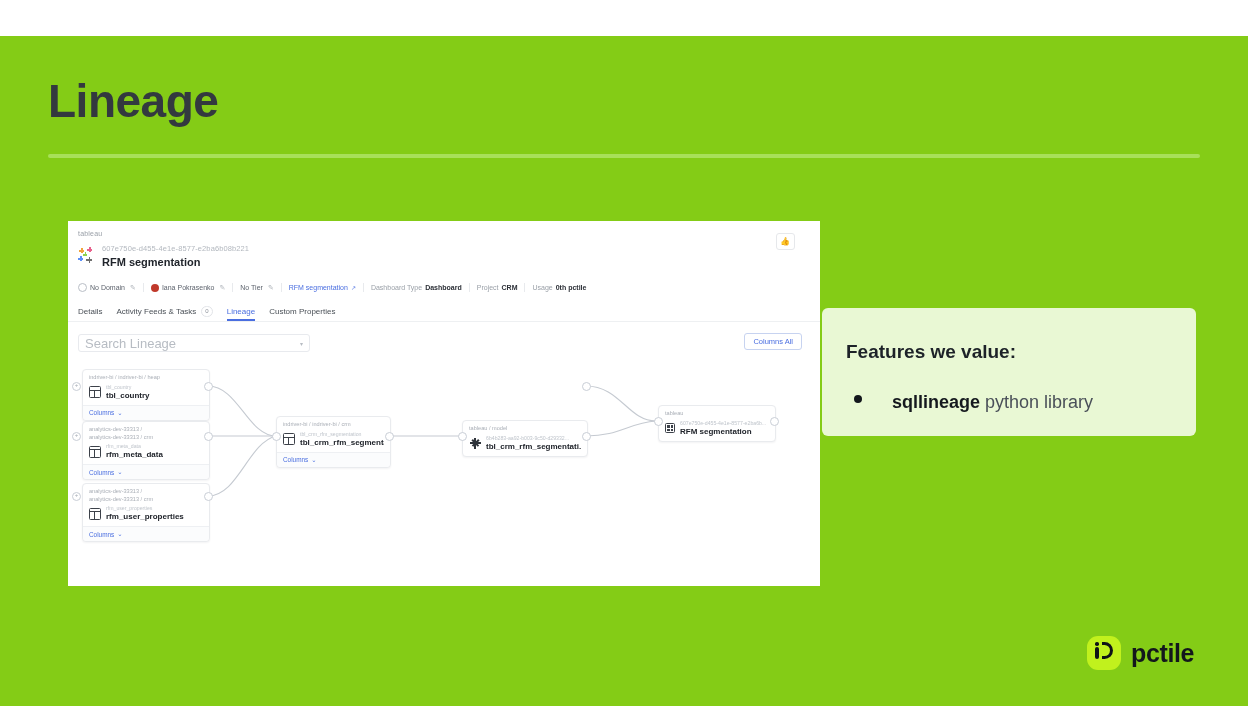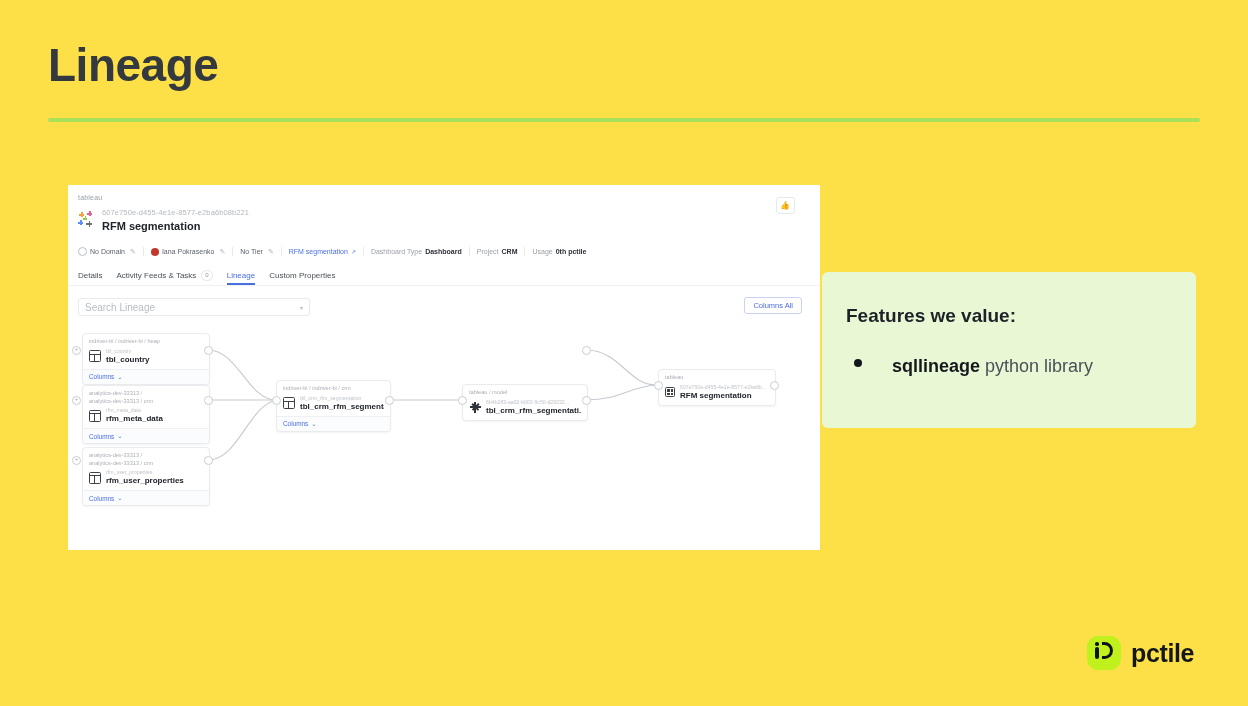--- a/index.html
+++ b/index.html
@@ -10,21 +10,22 @@
     width: 1248px;
     height: 706px;
     background: #ffffff;
     font-family: "Liberation Sans", sans-serif;
     overflow: hidden;
     position: relative;
   }
   .slide {
     position: absolute;
     inset: 0;
-    background: #fde047;
+    background: #84cc16;
+    margin-top: 36px;
   }
 
   
   .slide-title {
     position: absolute;
     left: 48px;
     top: 38px;
     font-size: 46px;
     font-weight: bold;
     color: #33393f;
@@ -188,21 +189,21 @@
     width: 218px;
     height: 16px;
     border: 1px solid #e8eaee;
     border-radius: 3px;
     background: #fff;
     display: flex;
     align-items: center;
     padding: 0 6px;
     justify-content: space-between;
   }
-  .search-box .ph { font-size: 10px; color: #b7bcc3; }
+  .search-box .ph { font-size: 13px; color: #b7bcc3; }
   .search-box .chev { font-size: 6px; color: #b7bcc3; }
 
   .expand-btn {
     position: absolute;
     right: 18px;
     top: 112px;
     border: 1px solid #c7d3f0;
     border-radius: 3px;
     background: #fff;
     color: #4a6ee0;
@@ -335,21 +336,21 @@
     color: #a6acb5;
     line-height: 9px;
   }
 
   
   .callout {
     position: absolute;
     left: 822px;
     top: 272px;
     width: 374px;
-    height: 156px;
+    height: 128px;
     background: #e9f8d4;
     border-radius: 6px;
   }
   .callout h3 {
     margin: 0;
     position: absolute;
     left: 24px;
     top: 33px;
     font-size: 19px;
     font-weight: bold;

